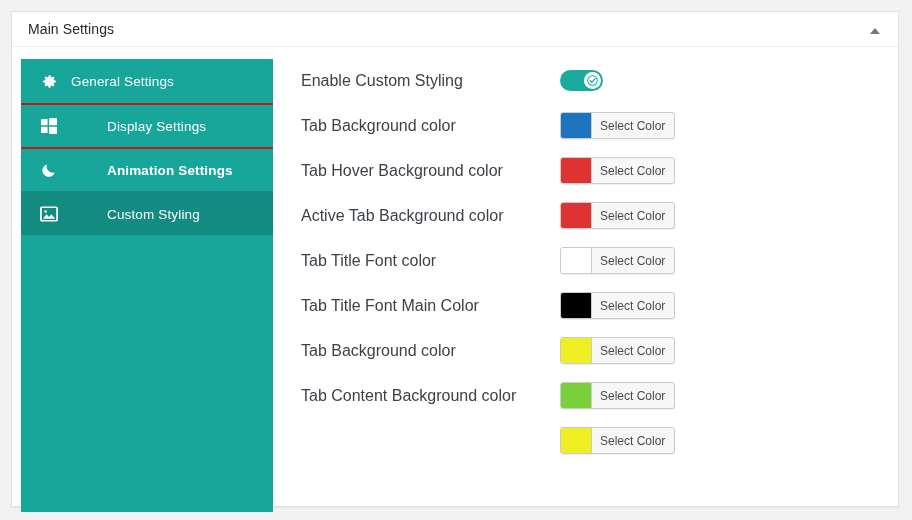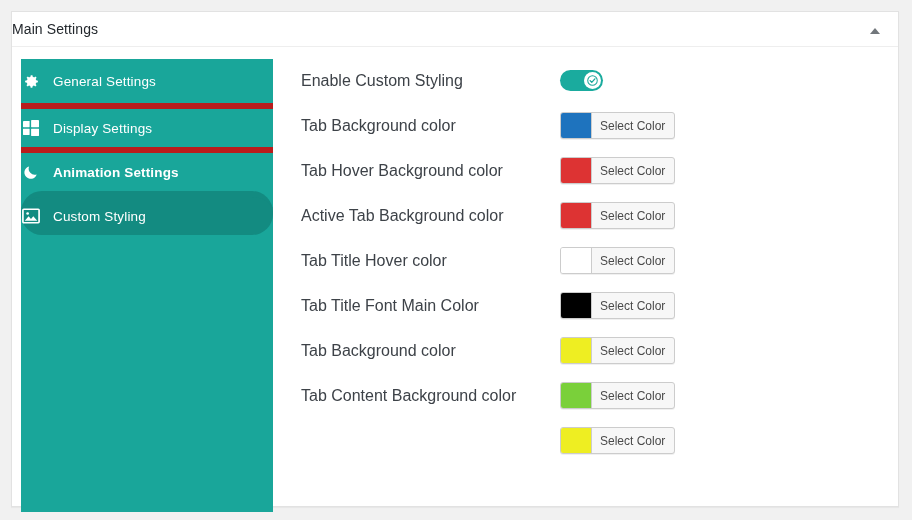--- a/index.html
+++ b/index.html
@@ -29,21 +29,21 @@
   }
 
   .panel-header {
     position: relative;
     height: 35px;
     border-bottom: 1px solid #eeeeee;
     box-sizing: border-box;
   }
   .panel-title {
     position: absolute;
-    left: 0;
+    left: 16px;
     top: 9px;
     font-size: 14px;
     color: #23282d;
     letter-spacing: 0.1px;
   }
   .panel-toggle {
     position: absolute;
     right: 14px;
     top: 13px;
     width: 14px;
@@ -72,31 +72,32 @@
     top: 12px;
     width: 252px;
     height: 453px;
     background: #19a69a;
   }
   .side-item {
     position: relative;
     height: 44px;
     display: flex;
     align-items: center;
+    padding-left: 18px;
     box-sizing: border-box;
     background: #19a69a;
     cursor: pointer;
   }
   .side-item + .side-item {
-    border-top: 6px solid #b91c1c;
+    border-top: 2px solid #b91c1c;
+    gap: 36px;
   }
   .side-item.active {
     background: #138b81;
     border-top-color: #138b81;
-    border-radius: 21px;
   }
   .side-icon {
     width: 20px;
     height: 20px;
     margin-right: 12px;
     display: flex;
     align-items: center;
     justify-content: center;
     flex: none;
   }
@@ -296,21 +297,21 @@
         <div class="row-label">Active Tab Background color</div>
         <div class="row-control">
           <div class="colorbtn">
             <span class="swatch" style="background: rgb(221, 51, 51);"></span>
             <span class="cb-label">Select Color</span>
           </div>
         </div>
       </div>
 
       <div class="row">
-        <div class="row-label">Tab Title Hover color</div>
+        <div class="row-label">Tab Title Font color</div>
         <div class="row-control">
           <div class="colorbtn">
             <span class="swatch" style="background: rgb(255, 255, 255);"></span>
             <span class="cb-label">Select Color</span>
           </div>
         </div>
       </div>
 
       <div class="row">
         <div class="row-label">Tab Title Font Main Color</div>

